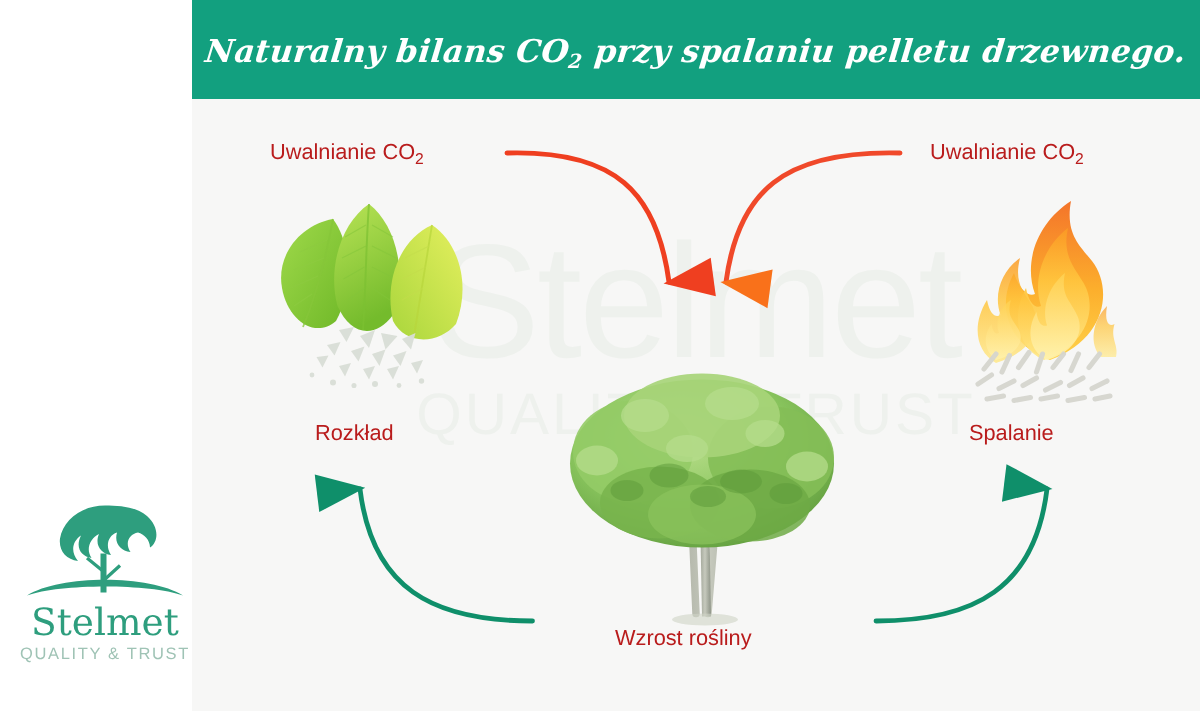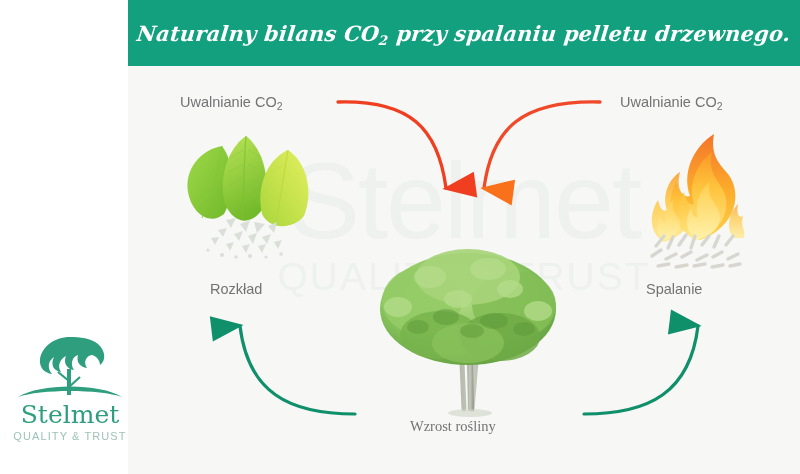--- a/index.html
+++ b/index.html
@@ -87,36 +87,36 @@
     color: #eef1ed;
     letter-spacing: 2px;
     display: block;
     margin-top: 2px;
   }
   
   .dlabel {
     position: absolute;
     font-family: "Liberation Sans", sans-serif;
     font-size: 14.5px;
-    color: #737373;
+    color: #b91c1c;
     white-space: nowrap;
     text-align: center;
   }
   .dlabel sub {
     font-size: 0.72em;
     vertical-align: baseline;
     position: relative;
     top: 3px;
   }
   #label-release-left  { left: 180px; top: 94px;  }
   #label-release-right { left: 620px; top: 94px;  }
   #label-absorption    { left: 413px; top: 217px; }
   #label-decay         { left: 210px; top: 281px; }
   #label-combustion    { left: 646px; top: 281px; }
-  #label-growth        { left: 410px; top: 418px; font-family: Liberation Serif, serif; }
+  #label-growth        { left: 410px; top: 418px; }
 
   
   .art { position: absolute; }
   #art-leaves { left: 178px; top: 134px; width: 150px; height: 125px; }
   #art-fire   { left: 634px; top: 130px; width: 132px; height: 140px; }
   #art-tree   { left: 372px; top: 243px; width: 196px; height: 178px; }
   #arrows-svg { position: absolute; left: 0; top: 0; width: 800px; height: 474px; }
 
   
   #logo-block {

